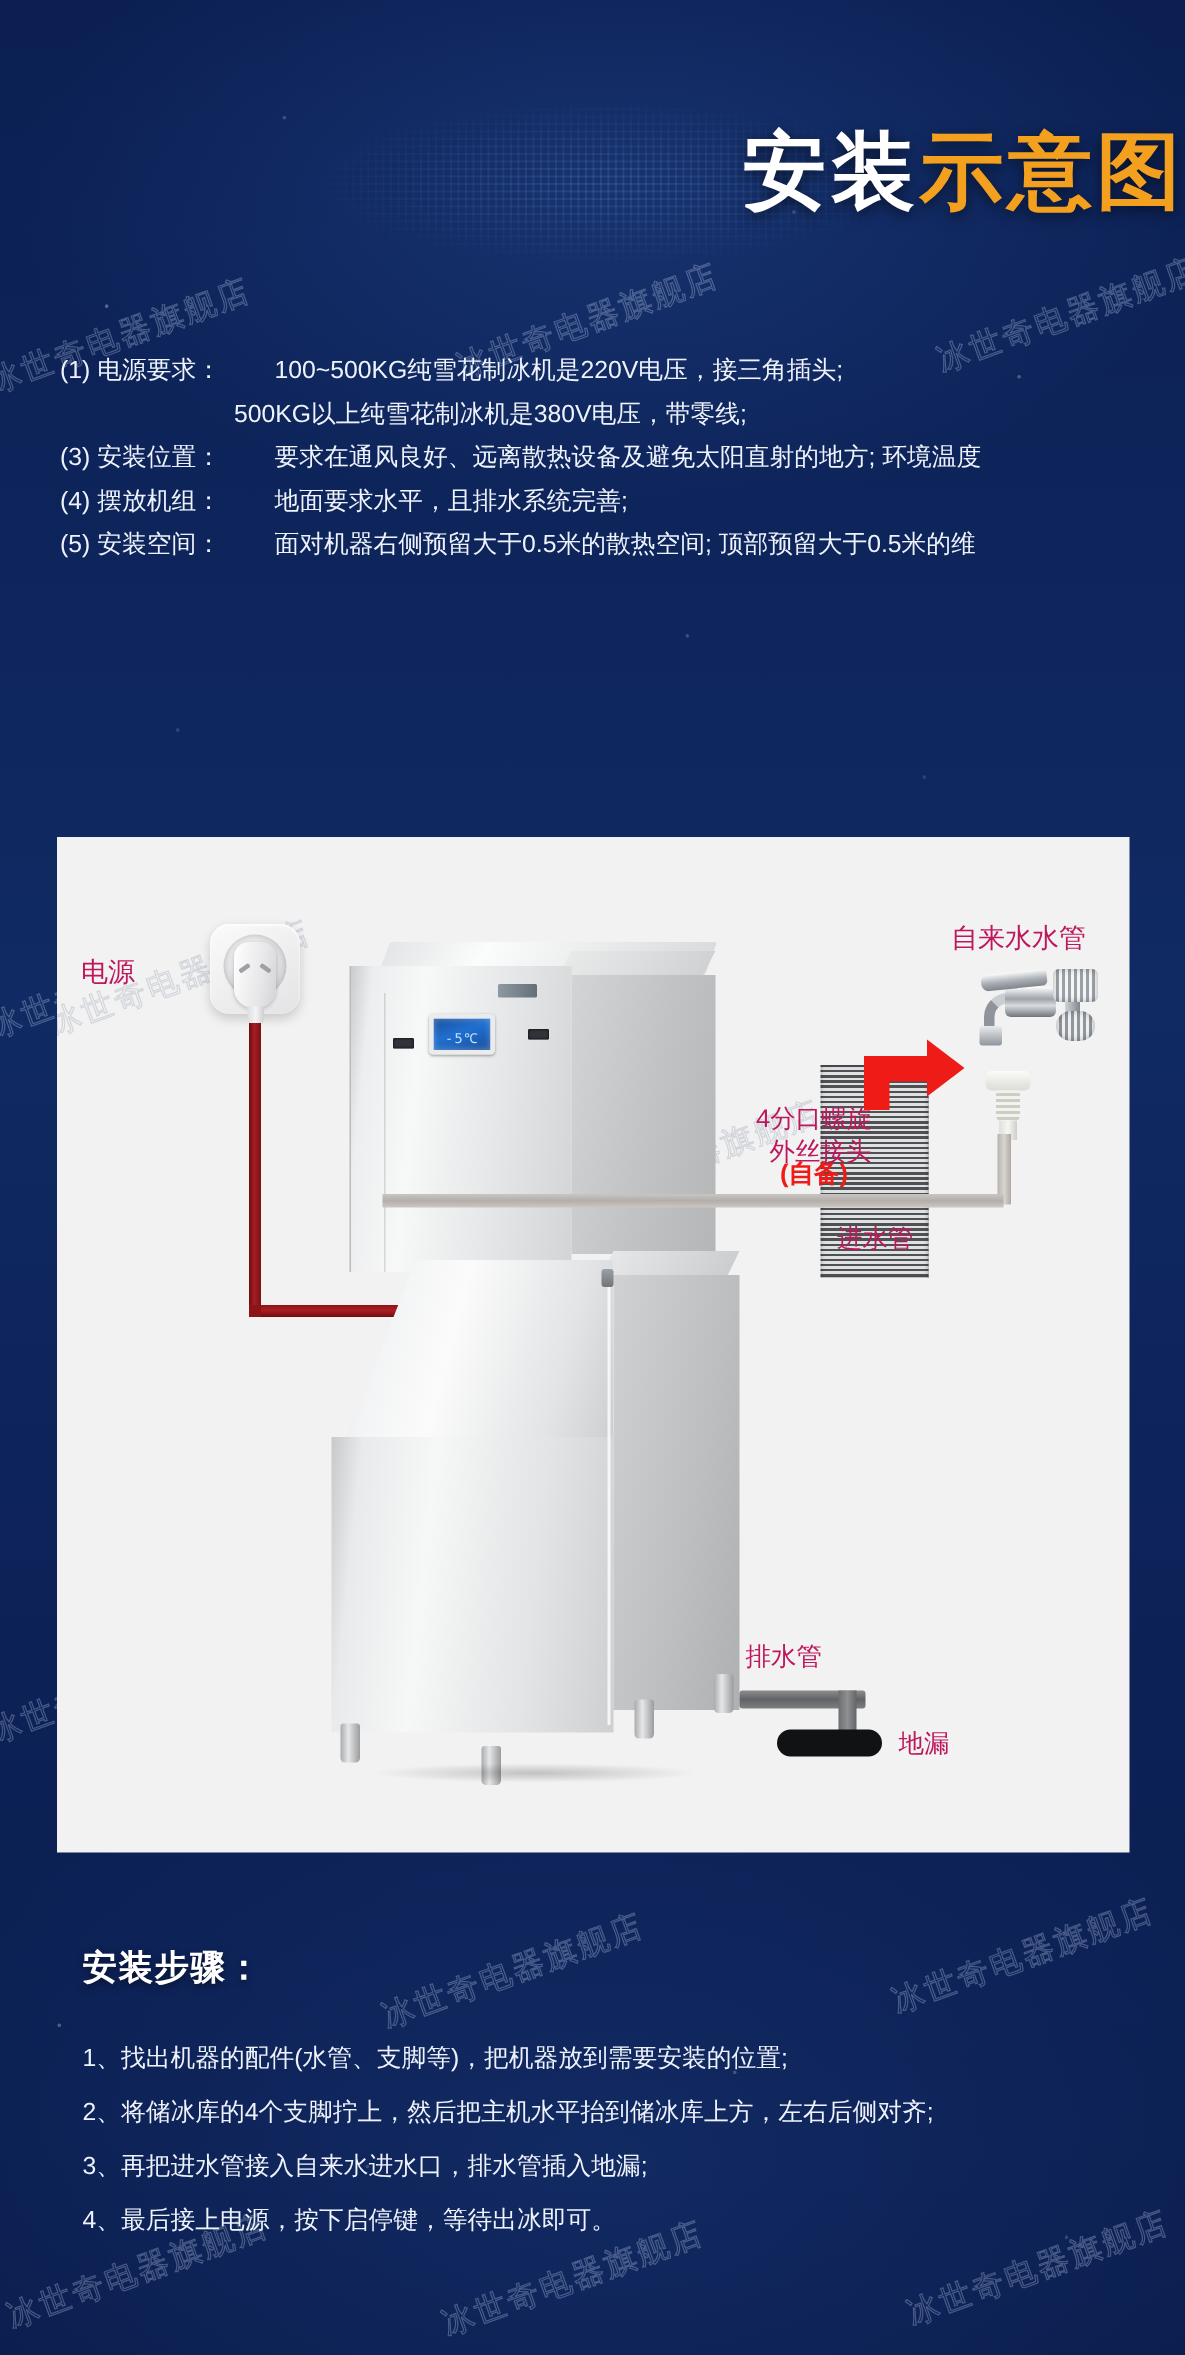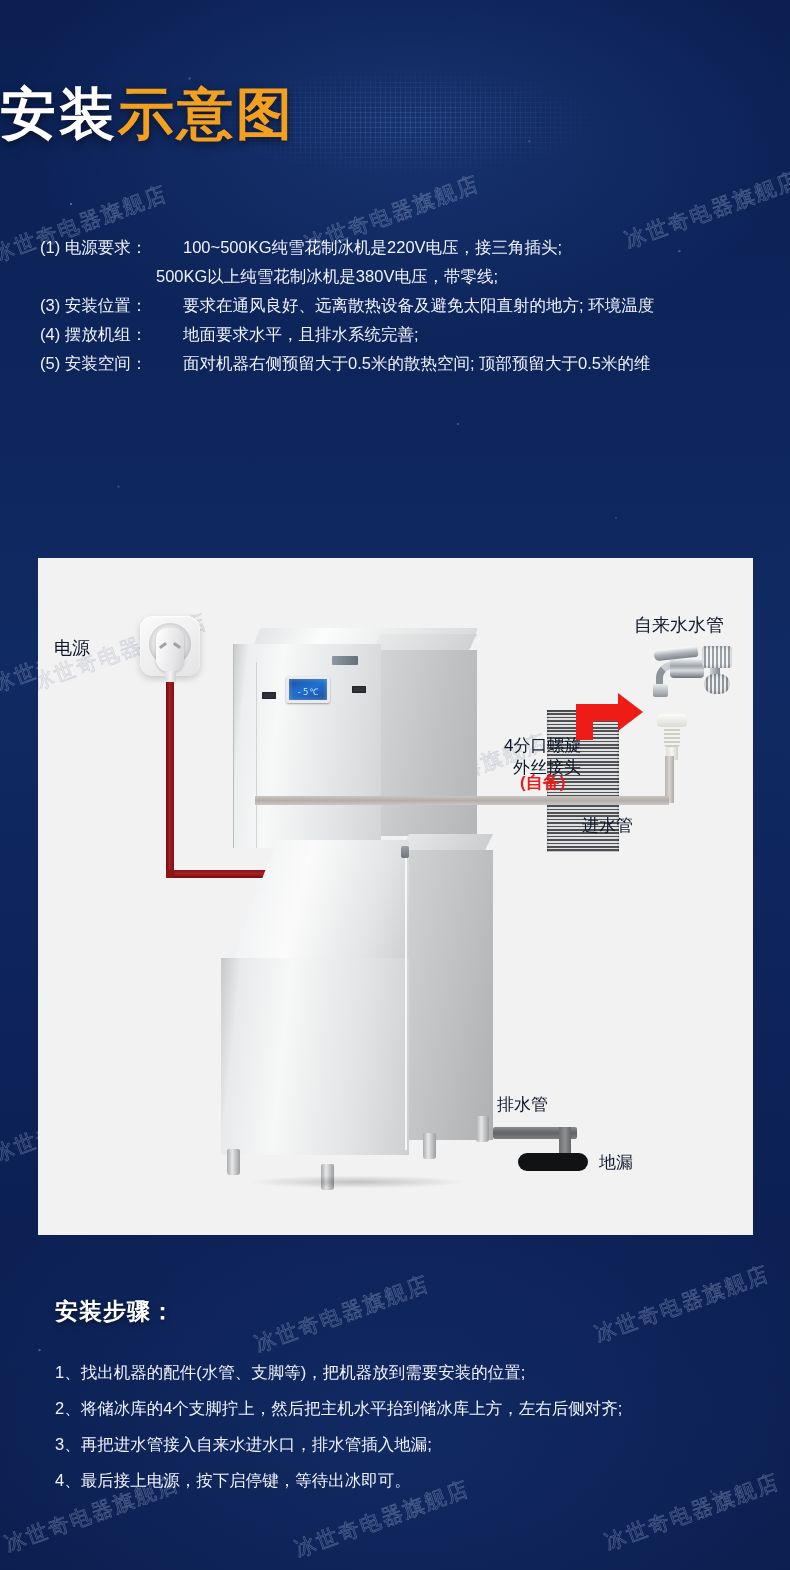--- a/index.html
+++ b/index.html
@@ -62,21 +62,21 @@
     transform:rotate(-20deg);
     white-space:nowrap;
     pointer-events:none;
     font-family:"Liberation Sans","DejaVu Sans",sans-serif;
   }
   .wm.dark { -webkit-text-stroke:.8px rgba(120,130,150,.26); }
 
   
   #title-wrap {
     position:absolute; left:0; top:86px; width:790px;
-    text-align:left;
+    text-align:right;
   }
   #title {
     display:inline-block;
     font-size:56px;
     font-weight:bold;
     letter-spacing:3px;
     line-height:1;
     text-shadow:0 3px 9px rgba(0,0,0,.55);
     font-family:"Liberation Sans","DejaVu Sans",sans-serif;
   }
@@ -125,21 +125,21 @@
   #plug-pin-r { position:absolute; right:3px; top:16px; width:8px; height:3px; background:#9fa0a4; transform:rotate(34deg); border-radius:1px;}
   #plug-neck {
     position:absolute; left:127px; top:113px; width:11px; height:12px;
     background:linear-gradient(90deg,#dedee1,#f4f4f5,#cfcfd2);
     border-radius:0 0 4px 4px;
   }
   #cord-v { position:absolute; left:128px; top:124px; width:8px; height:196px; background:linear-gradient(90deg,#6d0c10,#a51f22 45%,#7a1014); }
   #cord-h { position:absolute; left:128px; top:312px; width:222px; height:8px; background:linear-gradient(180deg,#8c1417,#a91f22 45%,#710d11); }
   #cord-corner { position:absolute; left:128px; top:312px; width:8px; height:8px; background:#8c1417; }
 
-  .lbl { position:absolute; color:#0f172a; font-size:17px; white-space:nowrap;
+  .lbl { position:absolute; color:#be185d; font-size:17px; white-space:nowrap;
          font-family:"Liberation Sans","DejaVu Sans",sans-serif; }
   .lbl-red { color:#ee1c18; }
 
   
   #machine { position:absolute; left:195px; top:70px; width:300px; height:580px; }
 
   
   #head-top {
     position:absolute; left:23px; top:0px; width:218px; height:22px;
     background:linear-gradient(100deg,#e3e5e6,#fbfcfc 30%,#d8dadb);
@@ -424,21 +424,21 @@
       <div id="arrow-h"></div>
       <div id="arrow-head"></div>
     </div>
 
     <div class="lbl" style="left:466px; top:176px;">4分口螺旋</div>
     <div class="lbl" style="left:475px; top:198px;">外丝接头</div>
     <div class="lbl lbl-red" style="left:482px; top:213px;font-weight:bold;">(自备)</div>
 
     <div id="pipe-v" style="left:627px; top:198px; height:47px;"></div>
     <div id="pipe-h" style="left:217px; top:238px; width:414px;"></div>
-    <div class="lbl" style="left:544px; top:256px;">进水管</div>
+    <div class="lbl" style="left:520px; top:256px;">进水管</div>
 
     <div id="drain-h" style="left:455px; top:569px;"></div>
     <div id="drain-v" style="left:521px; top:569px;"></div>
     <div id="floor-drain" style="left:480px; top:595px;"></div>
     <div class="lbl" style="left:459px; top:535px;">排水管</div>
     <div class="lbl" style="left:561px; top:593px;">地漏</div>
   </div>
 
   <div id="steps-title">安装步骤：</div>
   <div id="steps">

